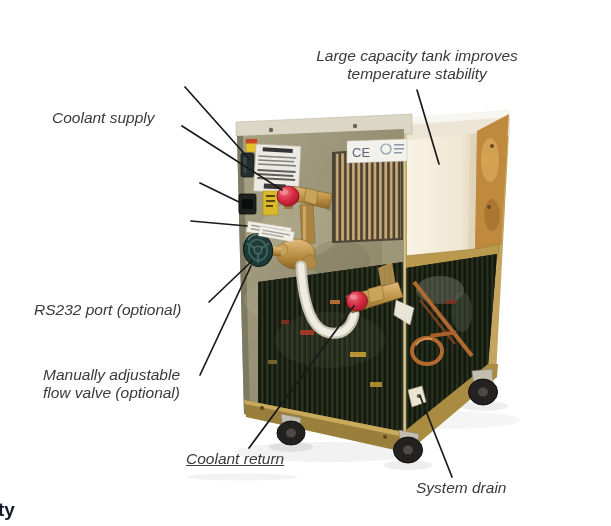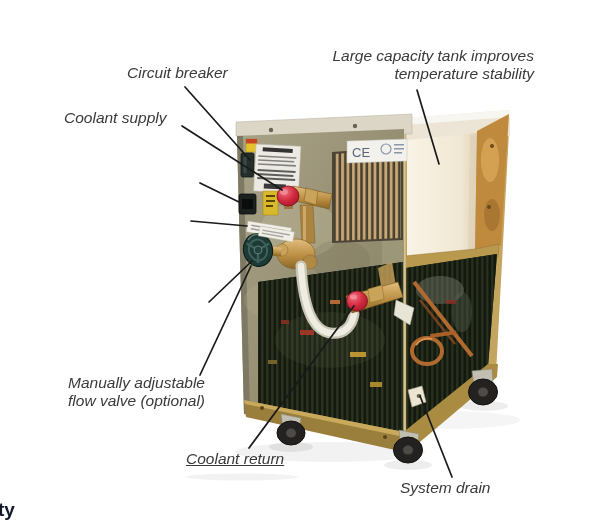--- a/index.html
+++ b/index.html
@@ -1,21 +1,21 @@
 <!DOCTYPE html>
 <html><head>
 <meta charset="utf-8">
 <style>
   html,body{margin:0;padding:0;background:#fff;}
   #stage{position:relative;width:611px;height:526px;background:#fff;overflow:hidden;
          font-family:"Liberation Sans",sans-serif;}
   .lbl{position:absolute;font:italic 15.5px/1.18 "Liberation Sans",sans-serif;
        color:#3a3a3a;white-space:nowrap;}
-  .lbl.wrap{white-space:normal;text-align:right;}
-  .lbl.leftwrap{white-space:normal;text-align:right;margin-top:8px;}
+  .lbl.wrap{white-space:normal;text-align:center;}
+  .lbl.leftwrap{white-space:normal;text-align:left;}
   .cutoff{position:absolute;font:700 19px "Liberation Sans",sans-serif;
           color:#10182a;font-style:normal;}
   svg{position:absolute;left:0;top:0;}
 </style>
 </head>
 <body>
 
 <div id="stage">
 
   <svg width="611" height="526" viewBox="0 0 611 526">
@@ -264,27 +264,27 @@
       <line x1="209" y1="302" x2="252" y2="261"></line>
       <line x1="200" y1="375" x2="251" y2="266"></line>
       <line x1="249" y1="448" x2="354" y2="306"></line>
       <line x1="452" y1="477" x2="420" y2="396"></line>
       <line x1="417" y1="90" x2="439" y2="164"></line>
     </g>
   </svg>
 
   <div class="lbl wrap" style="left:300px;top:47px;width:234px;">Large capacity tank improves temperature stability</div>
 
-  <div class="lbl" style="left:127px;top:64px;">Circuit breaker</div>
-
-  <div class="lbl" style="left:64px;top:109px;">Coolant supply</div>
-
-
-
+
+  <div class="lbl" style="left:52px;top:109px;">Coolant supply</div>
+
+
+
+  <div class="lbl" style="left:34px;top:301px;">RS232 port (optional)</div>
 
   <div class="lbl leftwrap" style="left:43px;top:366px;width:162px;">Manually adjustable flow valve (optional)</div>
 
   <div class="lbl" style="left:186px;top:450px;text-decoration:underline;">Coolant return</div>
 
-  <div class="lbl" style="left:400px;top:479px;">System drain</div>
+  <div class="lbl" style="left:416px;top:479px;">System drain</div>
 
   <div class="cutoff" style="left:-2px;top:499px;">ty</div>
 </div>
 
 </body></html>

